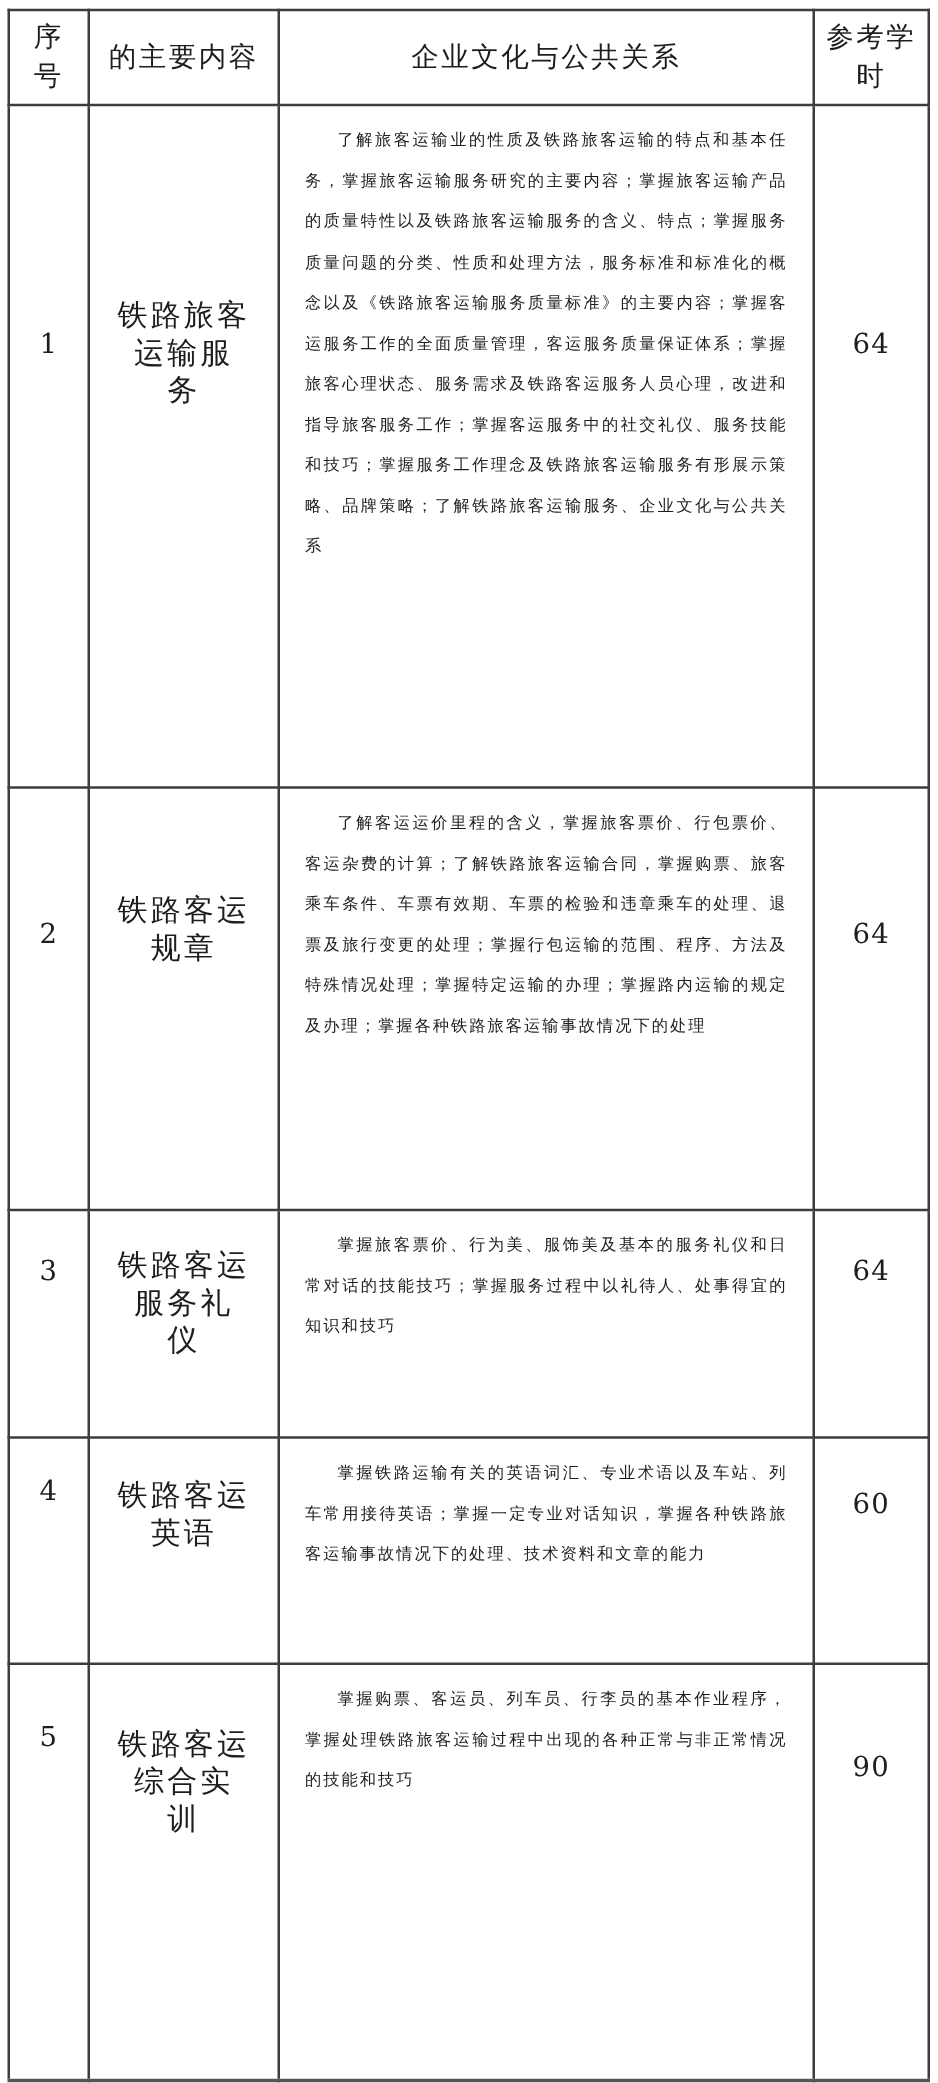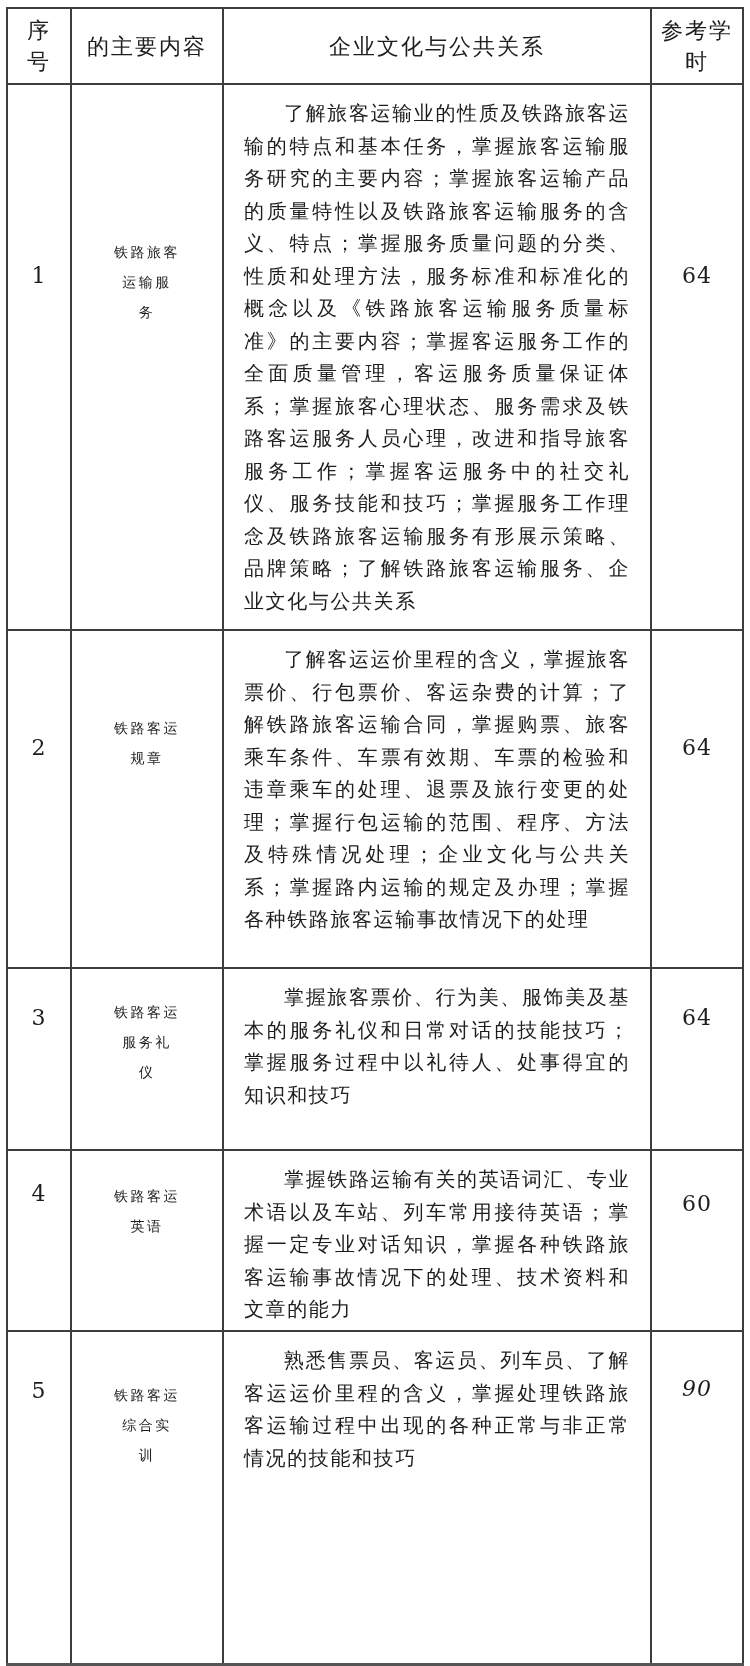--- a/index.html
+++ b/index.html
@@ -34,33 +34,34 @@
   }
   td { vertical-align: top; }
 
   td.sn, td.hours {
     text-align: center;
     font-size: 22px;
     letter-spacing: 1px;
   }
   td.name {
     text-align: center;
-    font-size: 14px;
+    font-size: 24px;
     line-height: 30px;
     letter-spacing: 2.5px;
     padding-left: 4px; padding-right: 4px;
   }
   td.content { padding: 12px 20px 0 20px; }
   td.content p {
     margin: 0;
     text-indent: 2em;
     text-align: justify;
-    font-size: 20px;
+    font-size: 13px;
     line-height: 32.5px;
     letter-spacing: 1.6px;
+    font-family: Liberation Mono, monospace;
   }
 
   
   tr.r1 { height: 546px; }
   tr.r2 { height: 338px; }
   tr.r3 { height: 182px; }
   tr.r4 { height: 181px; }
   tr.r5 { height: 333px; }
 
   tr.r1 td.sn    { padding-top: 178px; }
@@ -74,21 +75,21 @@
   tr.r3 td.sn    { padding-top: 36px; }
   tr.r3 td.name  { padding-top: 28px; }
   tr.r3 td.hours { padding-top: 36px; }
 
   tr.r4 td.sn    { padding-top: 30px; }
   tr.r4 td.name  { padding-top: 30px; }
   tr.r4 td.hours { padding-top: 40px; }
 
   tr.r5 td.sn    { padding-top: 46px; }
   tr.r5 td.name  { padding-top: 48px; }
-  tr.r5 td.hours { padding-top: 44px; font-style: italic; }
+  tr.r5 td.hours { padding-top: 70px; }
 </style>
 </head>
 <body>
 
 <div class="page">
   <table class="course-table">
     <colgroup>
       <col style="width:64px">
       <col style="width:152px">
       <col style="width:428px">
@@ -122,21 +123,21 @@
         <td class="hours">64</td>
       </tr>
       <tr class="r2">
         <td class="sn">2</td>
         <td class="name">
           <div>铁路客运</div>
           <div>规章</div>
           <div></div>
         </td>
         <td class="content">
-          <p>了解客运运价里程的含义，掌握旅客票价、行包票价、客运杂费的计算；了解铁路旅客运输合同，掌握购票、旅客乘车条件、车票有效期、车票的检验和违章乘车的处理、退票及旅行变更的处理；掌握行包运输的范围、程序、方法及特殊情况处理；企业文化与公共关系；掌握路内运输的规定及办理；掌握各种铁路旅客运输事故情况下的处理</p>
+          <p>了解客运运价里程的含义，掌握旅客票价、行包票价、客运杂费的计算；了解铁路旅客运输合同，掌握购票、旅客乘车条件、车票有效期、车票的检验和违章乘车的处理、退票及旅行变更的处理；掌握行包运输的范围、程序、方法及特殊情况处理；掌握特定运输的办理；掌握路内运输的规定及办理；掌握各种铁路旅客运输事故情况下的处理</p>
         </td>
         <td class="hours">64</td>
       </tr>
       <tr class="r3">
         <td class="sn">3</td>
         <td class="name">
           <div>铁路客运</div>
           <div>服务礼</div>
           <div>仪</div>
         </td>
@@ -158,19 +159,19 @@
         <td class="hours">60</td>
       </tr>
       <tr class="r5">
         <td class="sn">5</td>
         <td class="name">
           <div>铁路客运</div>
           <div>综合实</div>
           <div>训</div>
         </td>
         <td class="content">
-          <p>熟悉售票员、客运员、列车员、了解客运运价里程的含义，掌握处理铁路旅客运输过程中出现的各种正常与非正常情况的技能和技巧</p>
+          <p>掌握购票、客运员、列车员、行李员的基本作业程序，掌握处理铁路旅客运输过程中出现的各种正常与非正常情况的技能和技巧</p>
         </td>
         <td class="hours">90</td>
       </tr>
     </tbody>
   </table>
 </div>
 
 </body></html>

